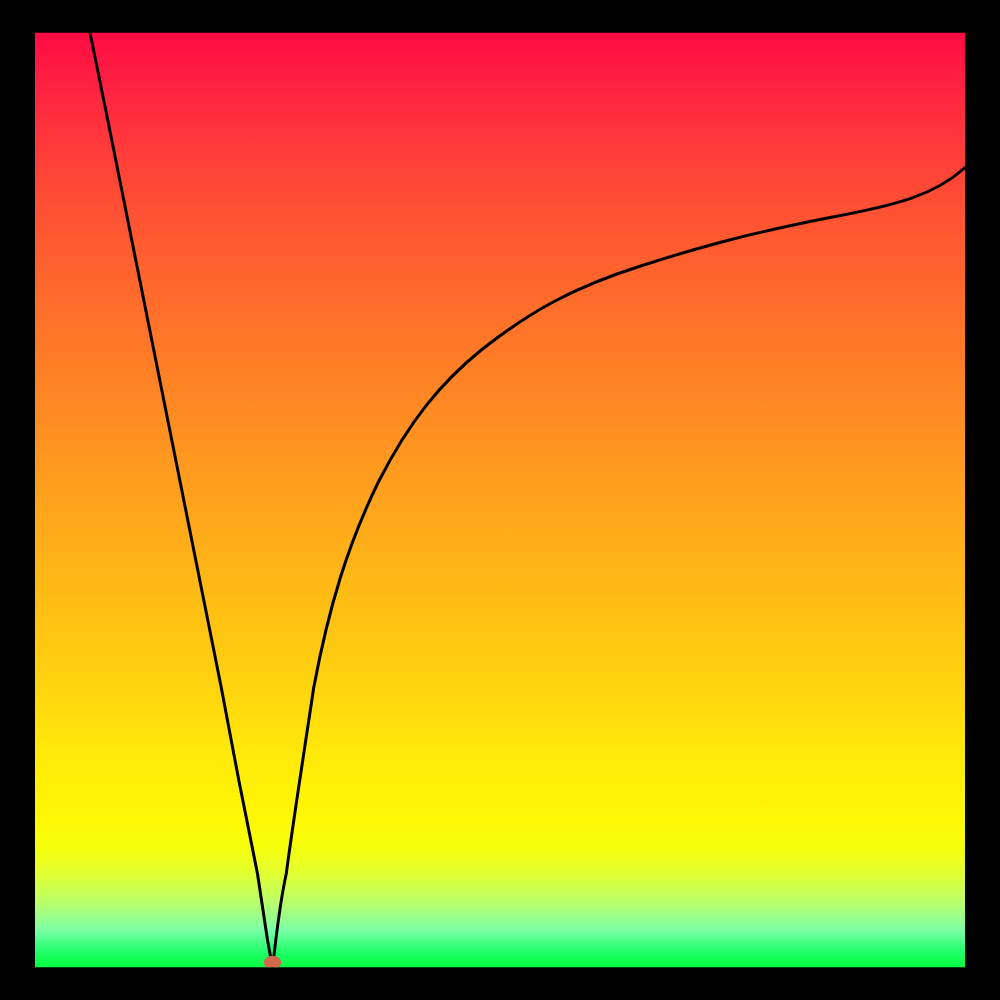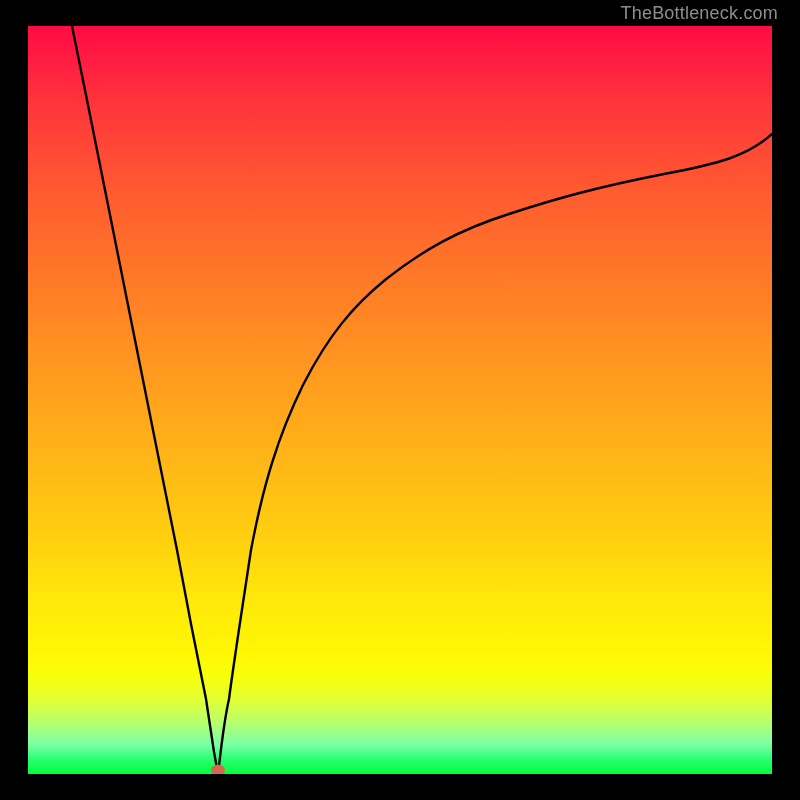--- a/index.html
+++ b/index.html
@@ -97,15 +97,14 @@
                C 235 460, 250 410, 275 359
                C 300 310, 325 280, 357 254
                C 395 224, 430 204, 484 187
                C 530 172, 570 161, 636 148
                C 690 138, 720 130, 744 108" fill="none" stroke="#000" stroke-width="2.4" stroke-linecap="round"></path>
       <ellipse cx="190" cy="744" rx="7" ry="5.5" fill="#d2694f"></ellipse>
     </svg>
 
   </div>
 
-  <div class="watermark">TheBottleneck.com</div>
 
 </div>
 
 </body></html>

